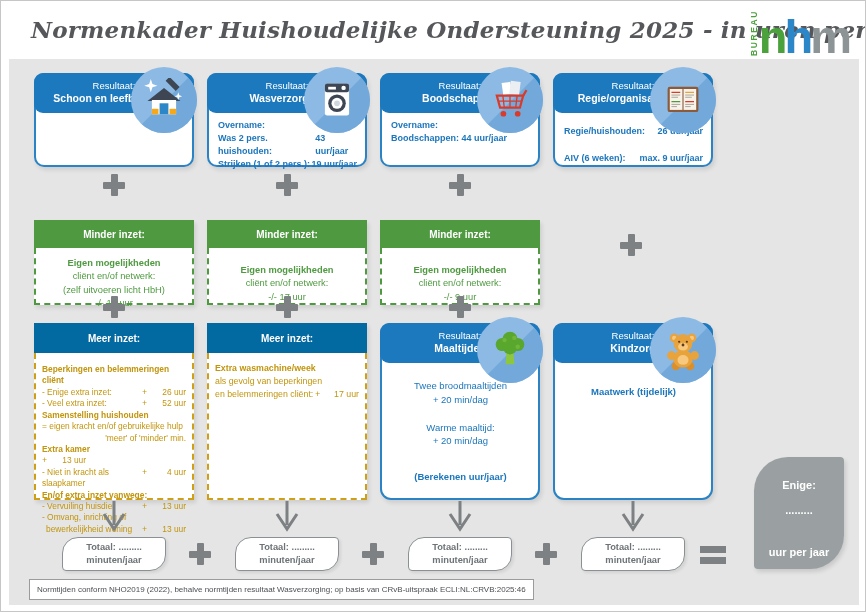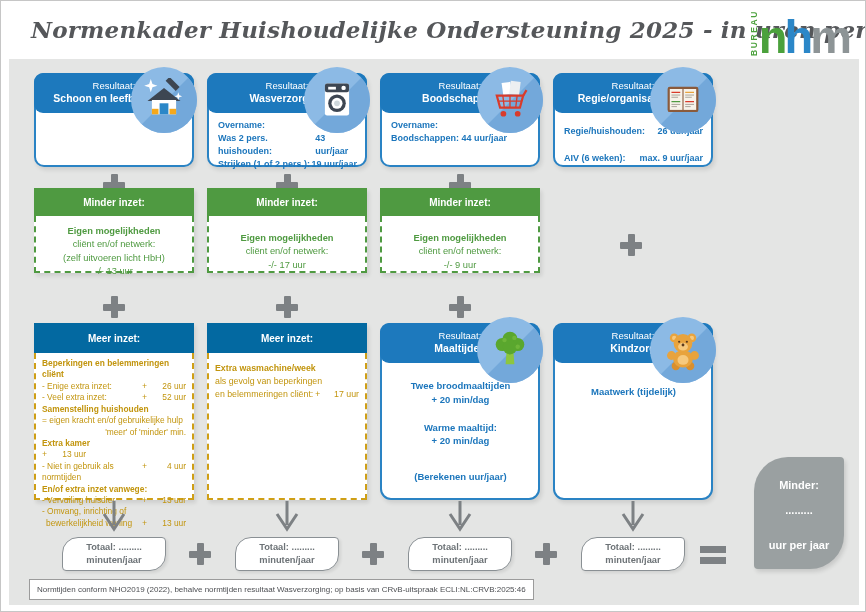--- a/index.html
+++ b/index.html
@@ -28,33 +28,33 @@
   .rbody .bold{font-weight:bold}
   .lv{display:flex;justify-content:space-between;font-weight:bold}
   .gap8{margin-top:14px}
   .center{text-align:center}
   
   .circ{position:absolute;width:66px;height:66px;border-radius:50%;background:#8cbae5;overflow:hidden;z-index:5}
   .circ::before{content:"";position:absolute;width:96px;height:96px;background:#73a8da;
                 transform:rotate(45deg);left:20px;top:20px}
   .circ svg{position:relative;margin:11px}
   
-  .gbox{position:absolute;top:187px;width:160px;height:85px;box-sizing:border-box;box-shadow:2px 3px 4px rgba(0,0,0,.10)}
+  .gbox{position:absolute;top:219px;width:160px;height:85px;box-sizing:border-box;box-shadow:2px 3px 4px rgba(0,0,0,.10)}
   .ghead{height:28px;background:#4f9a41;color:#fff;font-weight:bold;font-size:10px;
          display:flex;align-items:center;justify-content:center}
   .gbody{position:absolute;top:28px;left:0;right:0;bottom:0;background:#fff;border:2px dashed #4f9a41;
          border-top:none;box-sizing:border-box;text-align:center;color:#4f9a41;font-size:9.3px;
          line-height:1.45;padding-top:9px}
   .gbody .bold{font-weight:bold}
   
   .ybox{position:absolute;top:322px;width:160px;height:177px;box-sizing:border-box;box-shadow:2px 3px 4px rgba(0,0,0,.10)}
   .yhead{height:30px;background:#0369a1;color:#fff;font-weight:bold;font-size:10px;
          display:flex;align-items:center;justify-content:center}
   .ybody{position:absolute;top:30px;left:0;right:0;bottom:0;background:#fff;border:2px dashed #cf9f16;
-         border-top:none;box-sizing:border-box;color:#c2950e;font-size:8.4px;line-height:1.36;padding:5px 6px}
+         border-top:none;box-sizing:border-box;color:#c2950e;font-size:8.4px;line-height:1.36;padding:11px 6px}
   .yh{font-weight:bold}
   .ylv{display:flex;justify-content:space-between}
   .yval{display:inline-flex;justify-content:space-between;min-width:44px}
   .yright{text-align:right}
   
   .plus{position:absolute;width:22px;height:22px}
   .plus::before{content:"";position:absolute;left:0;top:7.5px;width:22px;height:7px;background:#7d8184;border-radius:1px}
   .plus::after{content:"";position:absolute;left:7.5px;top:0;width:7px;height:22px;background:#7d8184;border-radius:1px}
   .equals{position:absolute;left:699px;top:545px;width:26px;height:18px}
   .equals::before{content:"";position:absolute;top:0;width:26px;height:7px;background:#7d8184}
@@ -62,21 +62,21 @@
   
   .arrow{position:absolute;top:500px}
   
   .tshape{position:absolute;top:536px;width:104px;height:34px;background:#fff;border:1.5px solid #8a9094;
           border-radius:16px 4px 16px 4px;box-sizing:border-box;display:flex;flex-direction:column;
           align-items:center;justify-content:center;color:#6d7377;font-weight:bold;font-size:9.3px;
           line-height:1.4;box-shadow:2px 2px 3px rgba(0,0,0,.08)}
   .grand{position:absolute;left:753px;top:456px;width:90px;height:112px;background:#9aa0a1;
          border-radius:34px 4px 34px 4px;color:#fff;font-weight:bold;font-size:11px;text-align:center;
          box-shadow:2px 3px 4px rgba(0,0,0,.12)}
-  .grand .g1{margin-top:22px}.grand .g2{margin-top:13px}.grand .g3{margin-top:23px}
+  .grand .g1{margin-top:22px}.grand .g2{margin-top:13px}.grand .g3{margin-top:30px}
   
   .foot{position:absolute;left:28px;top:578px;background:#fff;border:1px solid #9b9b9b;
         font-size:8px;color:#4d4f53;padding:5px 7px;white-space:nowrap}
 </style>
 </head>
 <body>
 
 <div class="page">
   <div class="canvas"></div>
 
@@ -245,21 +245,21 @@
       <div>= eigen kracht en/of gebruikelijke hulp</div>
       <div class="yright">'meer' of 'minder' min.</div>
       <div class="yh">Extra kamer</div>
       <div class="ylv">
         <span class="yval">
             <i>+</i>
             <span>13 uur</span>
           </span>
       </div>
       <div class="ylv">
-        <span>- Niet in gebruik als normtijden</span>
+        <span>- Niet in kracht als slaapkamer</span>
         <span class="yval">
             <i>+</i>
             <span>4 uur</span>
           </span>
       </div>
       <div class="yh">En/of extra inzet vanwege:</div>
       <div class="ylv">
         <span>- Vervuiling huisdier</span>
         <span class="yval">
             <i>+</i>
@@ -290,21 +290,21 @@
           </span>
       </div>
     </div>
   </div>
 
   <div class="bbox c3">
     <div class="rhead">
       <div class="rh1">Resultaat:</div>
       <div class="rh2">Maaltijden</div>
     </div>
-    <div class="rbody center" style="top:54px;font-size:9.5px;font-weight:bold">
+    <div class="rbody center" style="top:54px;font-size:9.5px;font-weight:normal">
       <div>Twee broodmaaltijden</div>
       <div>+ 20 min/dag</div>
       <div class="gap8">Warme maaltijd:</div>
       <div>+ 20 min/dag</div>
     </div>
     <div class="rbody center" style="top:auto;bottom:14px;font-weight:bold;font-size:9.5px">(Berekenen uur/jaar)</div>
   </div>
   <div class="circ" style="left:476px;top:316px">
     <svg width="44" height="44" viewBox="0 0 40 40">
       <path d="M17 20 L16 33 L24 33 L23 20 Z" fill="#8dc63f"></path>
@@ -373,19 +373,19 @@
     <div>minuten/jaar</div>
   </div>
   <div class="plus" style="left:534px;top:542px"></div>
   <div class="tshape" style="left:580px">
     <div>Totaal: .........</div>
     <div>minuten/jaar</div>
   </div>
   <div class="equals"></div>
 
   <div class="grand">
-    <div class="g1">Minder:</div>
+    <div class="g1">Enige:</div>
     <div class="g2">.........</div>
     <div class="g3">uur per jaar</div>
   </div>
 
   <div class="foot">Normtijden conform NHO2019 (2022), behalve normtijden resultaat Wasverzorging; op basis van CRvB-uitspraak ECLI:NL:CRVB:2025:46</div>
 </div>
 
 </body></html>

